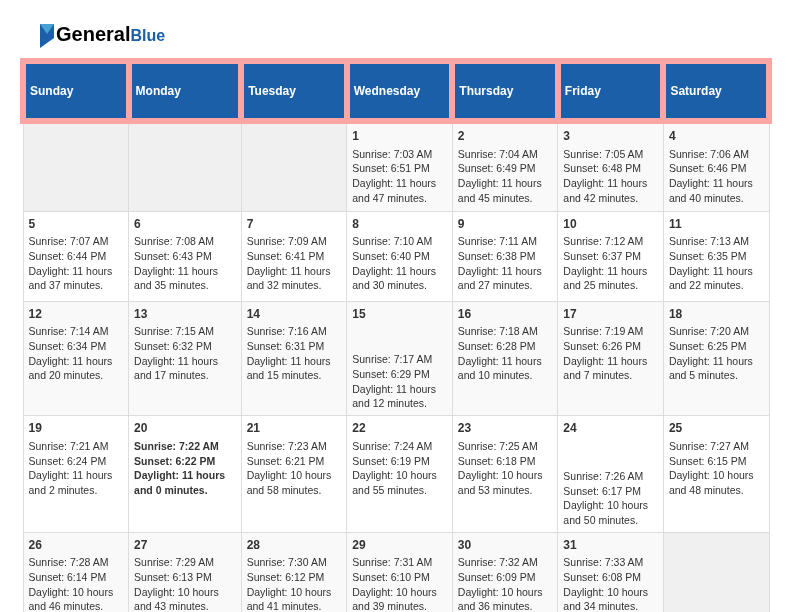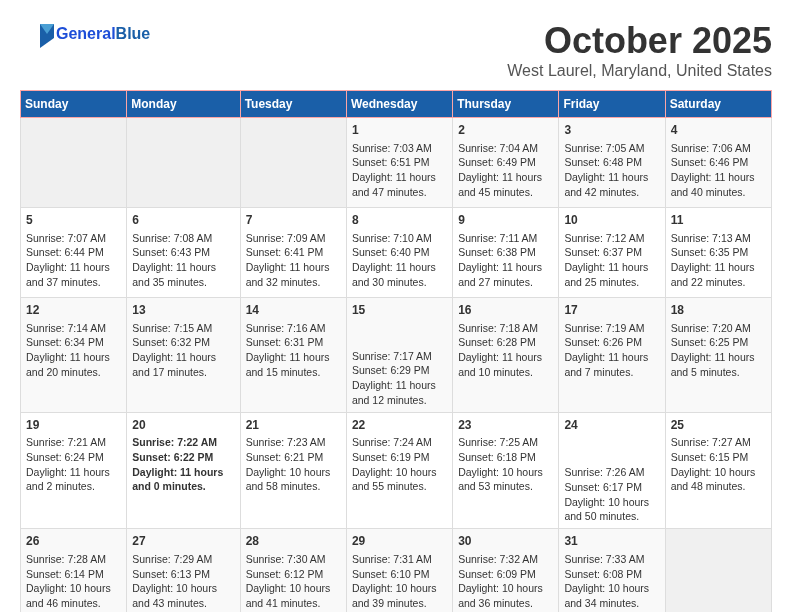--- a/index.html
+++ b/index.html
@@ -41,25 +41,25 @@
     table {
       width: 100%;
       border-collapse: collapse;
       font-size: 11px;
     }
     thead tr {
       background-color: #1a5fa8;
       color: #fff;
     }
     thead th {
-      padding: 6px 4px;
+      padding: 20px 4px;
       text-align: left;
       font-size: 12px;
       font-weight: bold;
-      border: 1px solid #fca5a5;
+      border: 6px solid #fca5a5;
     }
     tbody tr {
       vertical-align: top;
     }
     tbody td {
       border: 1px solid #ddd;
       padding: 4px 5px;
       min-height: 80px;
       height: 90px;
       color: #333;
@@ -91,28 +91,24 @@
 <div class="header-area">
   <div class="logo">
     <div class="logo-row">
       <svg width="34" height="28" viewBox="0 0 34 28">
         <rect x="0" y="0" width="34" height="28" fill="#fff"></rect>
         <polygon points="20,4 34,4 34,18 20,28" fill="#1a5fa8"></polygon>
         <polygon points="20,4 34,4 27,14" fill="#4a9fd4"></polygon>
       </svg>
       <div>
         <div style="line-height:1.1">
-          <span style="font-size:16px;font-weight:bold;color:#1d4ed8;">General</span><span style="font-size:16px;font-weight:bold;color:#1a5fa8;">Blue</span>
+          <span style="font-size:20px;font-weight:bold;color:#000000;">General</span><span style="font-size:16px;font-weight:bold;color:#1a5fa8;">Blue</span>
         </div>
       </div>
     </div>
-  </div>
-  <div class="title-area">
-    <div class="month-title">October 2025</div>
-    <div class="location-title">West Laurel, Maryland, United States</div>
   </div>
 </div>
 
 <table>
   <thead>
     <tr>
     <th>Sunday</th>
         <th>Monday</th>
         <th>Tuesday</th>
         <th>Wednesday</th>

